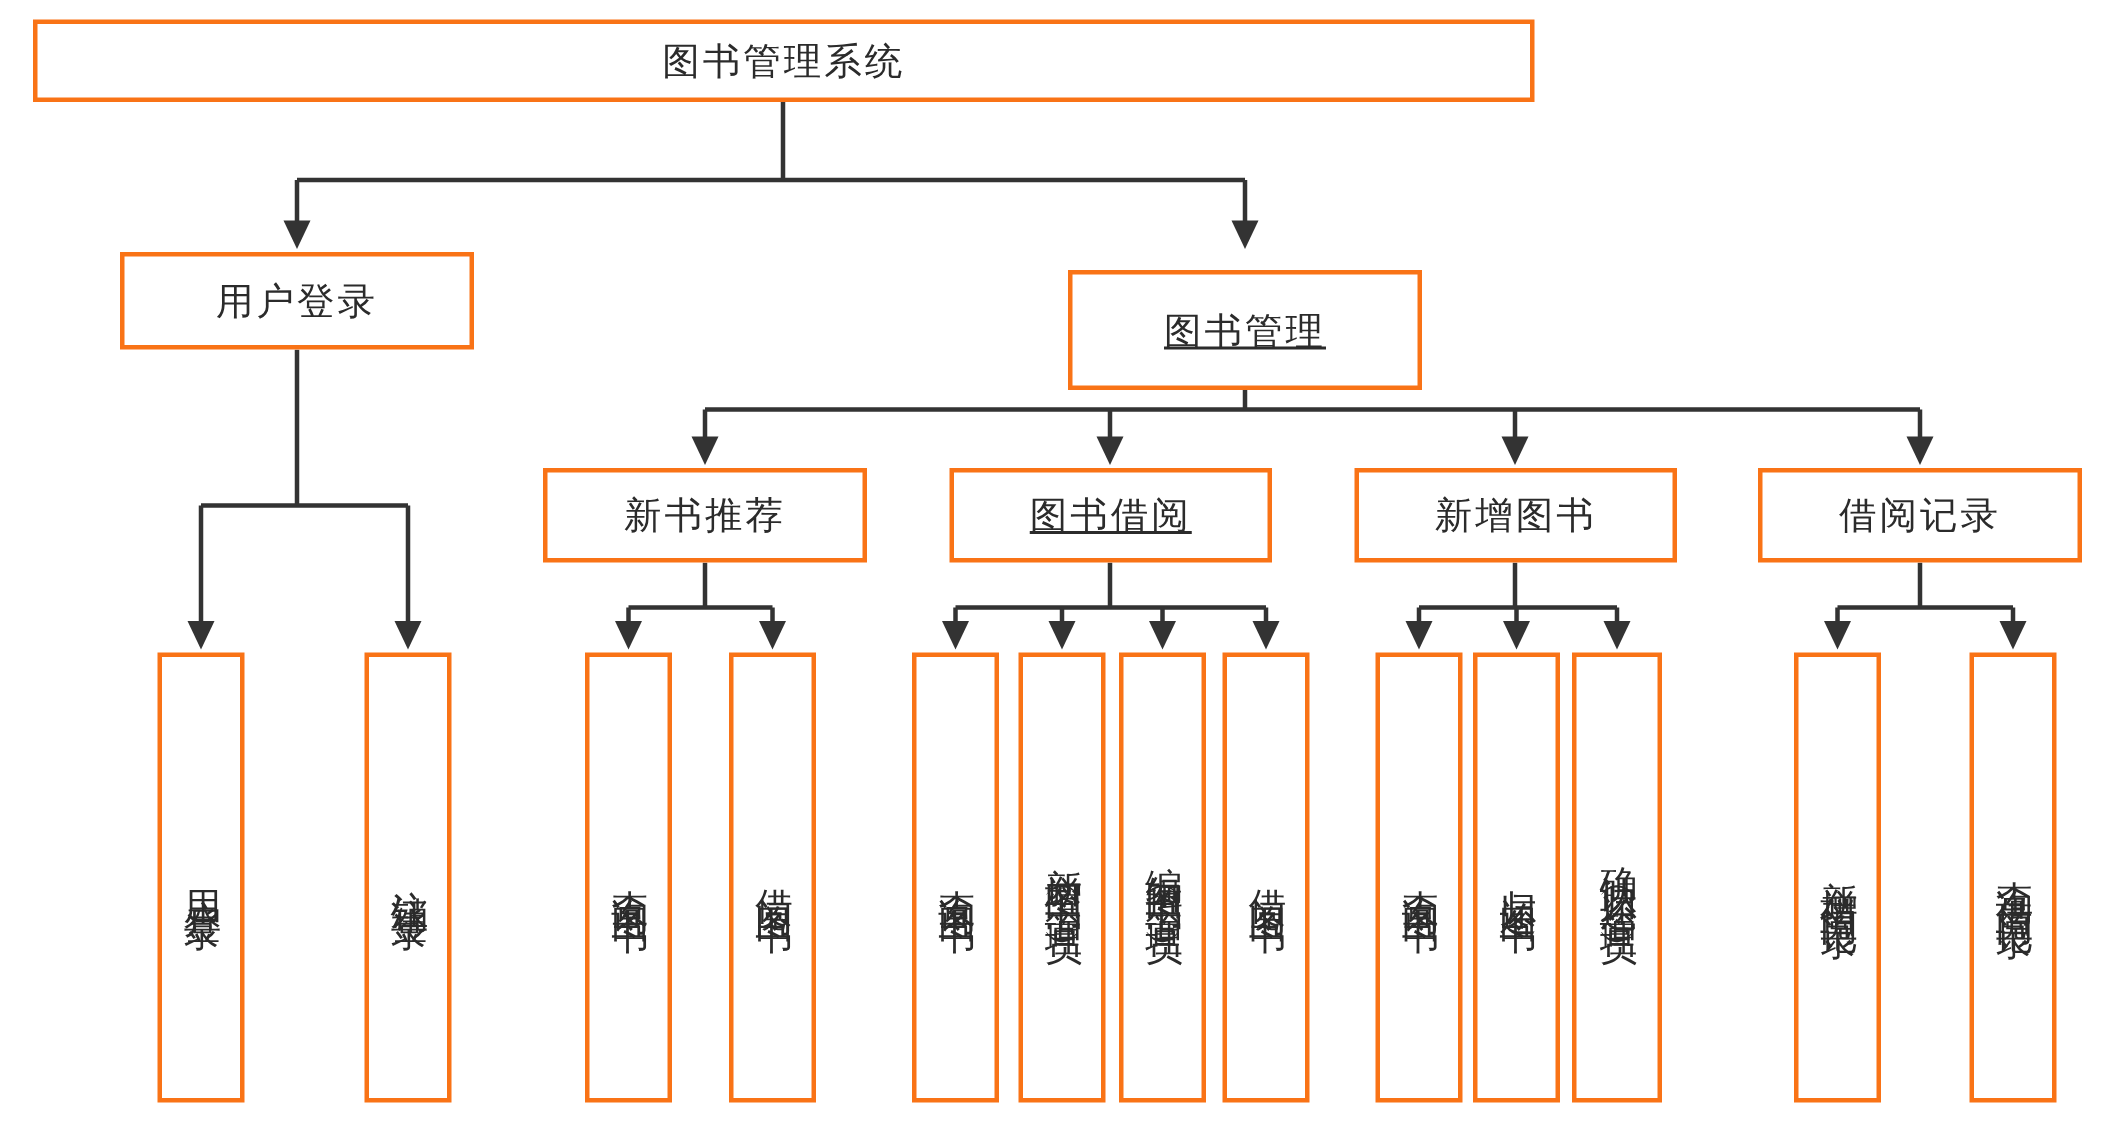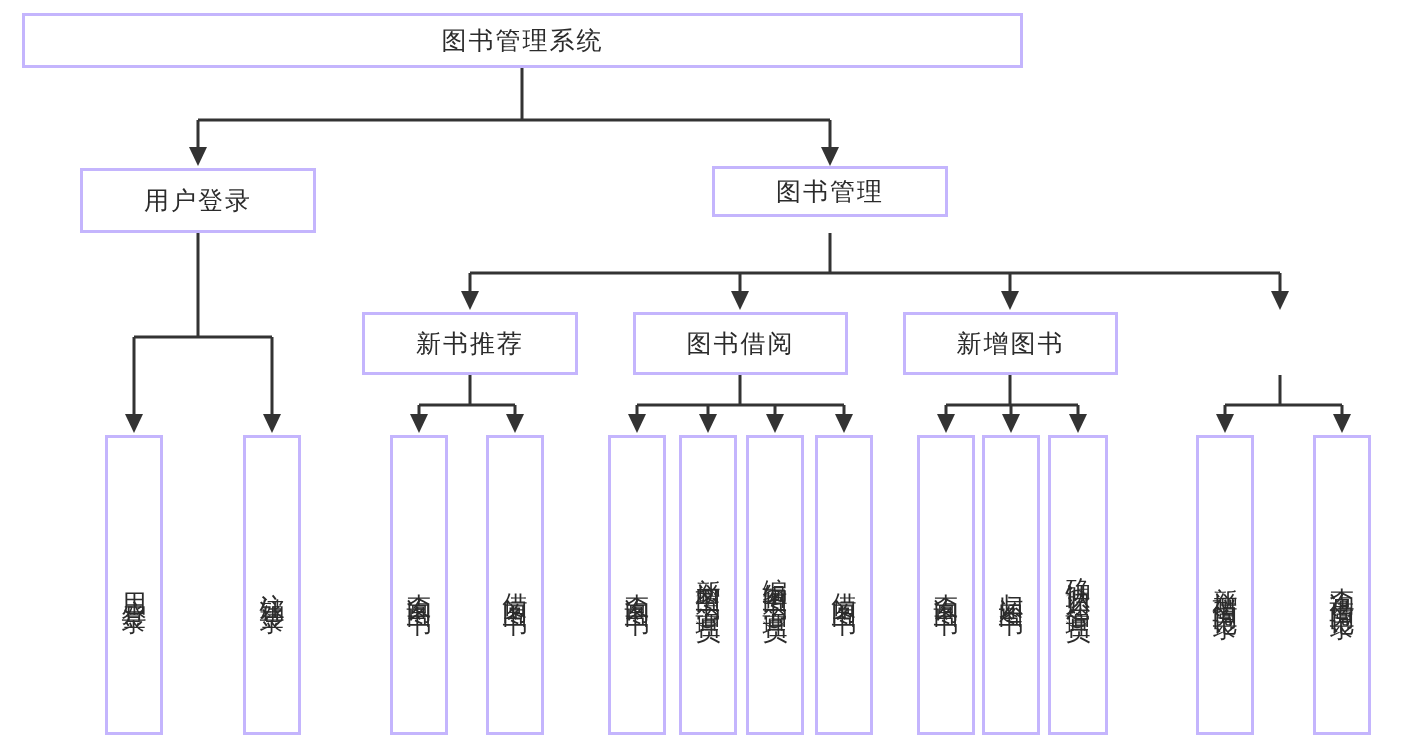--- a/index.html
+++ b/index.html
@@ -8,21 +8,21 @@
     position: relative;
     width: 1405px;
     height: 747px;
     background: #ffffff;
     font-family: "Liberation Sans", sans-serif;
     overflow: hidden;
   }
   svg.wires { position: absolute; left: 0; top: 0; z-index: 1; }
   .node {
     position: absolute;
-    border: 3px solid #c4b5fd;
+    border: 3px solid #f97316;
     background: #ffffff;
     display: flex;
     align-items: center;
     justify-content: center;
     color: #2b2b2b;
     font-size: 25px;
     letter-spacing: 2px;
     z-index: 2;
     white-space: nowrap;
   }
@@ -88,25 +88,26 @@
       <polygon points="1002,414 1020,414 1011,433"></polygon>
       <polygon points="1069,414 1087,414 1078,433"></polygon>
       <polygon points="1216,414 1234,414 1225,433"></polygon>
       <polygon points="1333,414 1351,414 1342,433"></polygon>
     </g>
   </svg>
 
   <div class="node" style="left:22px; top:13px; width:1001px; height:55px;">图书管理系统</div>
 
   <div class="node" style="left:80px; top:168px; width:236px; height:65px;">用户登录</div>
-  <div class="node" style="left:712px; top:166px; width:236px; height:51px;">图书管理</div>
+  <div class="node" style="left:712px; top:180px; width:236px; height:80px;text-decoration:underline;">图书管理</div>
 
   <div class="node" style="left:362px; top:312px; width:216px; height:63px;">新书推荐</div>
-  <div class="node" style="left:633px; top:312px; width:215px; height:63px;">图书借阅</div>
+  <div class="node" style="left:633px; top:312px; width:215px; height:63px;text-decoration:underline;">图书借阅</div>
   <div class="node" style="left:903px; top:312px; width:215px; height:63px;">新增图书</div>
+  <div class="node" style="left:1172px; top:312px; width:216px; height:63px;">借阅记录</div>
 
   <div class="node vnode" style="left:105px; top:435px; width:58px; height:300px;">用户登录</div>
   <div class="node vnode" style="left:243px; top:435px; width:58px; height:300px;">注销登录</div>
 
   <div class="node vnode" style="left:390px; top:435px; width:58px; height:300px;">查询图书</div>
   <div class="node vnode" style="left:486px; top:435px; width:58px; height:300px;">借阅图书</div>
 
   <div class="node vnode" style="left:608px; top:435px; width:58px; height:300px;">查询图书</div>
   <div class="node vnode" style="left:679px; top:435px; width:58px; height:300px;">新增图书（管理员）</div>
   <div class="node vnode" style="left:746px; top:435px; width:58px; height:300px;">编辑图书（管理员）</div>

